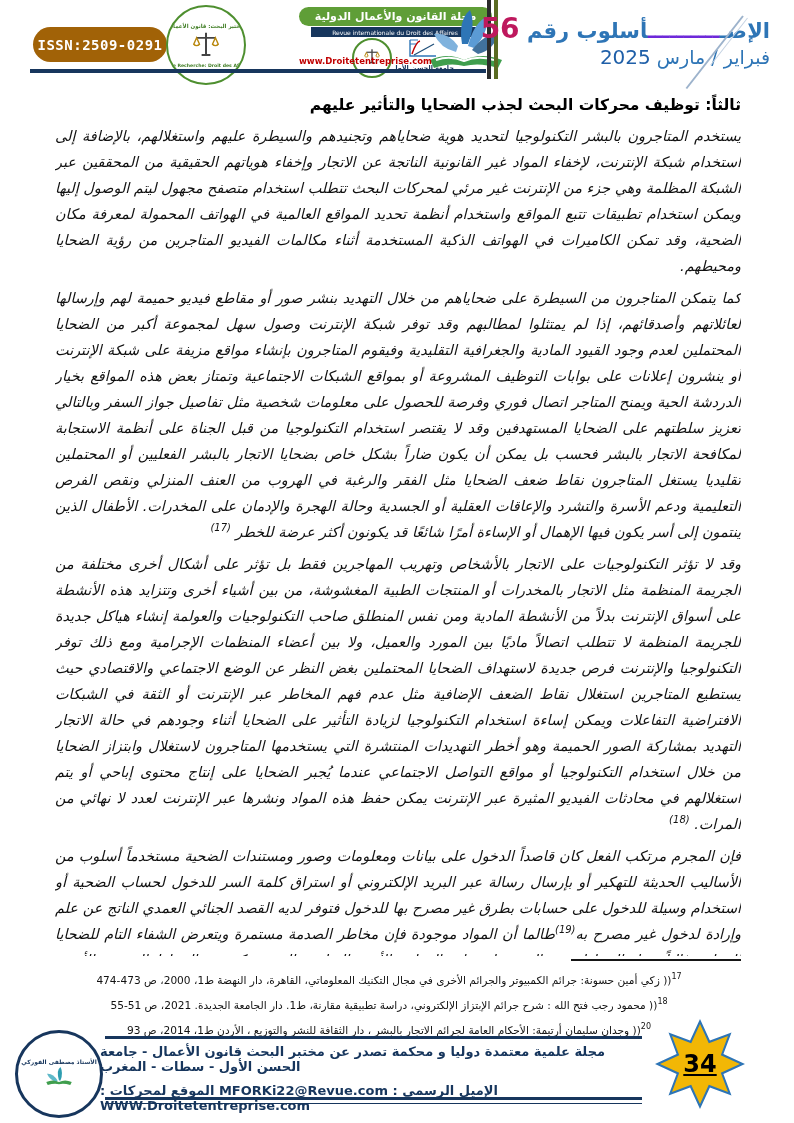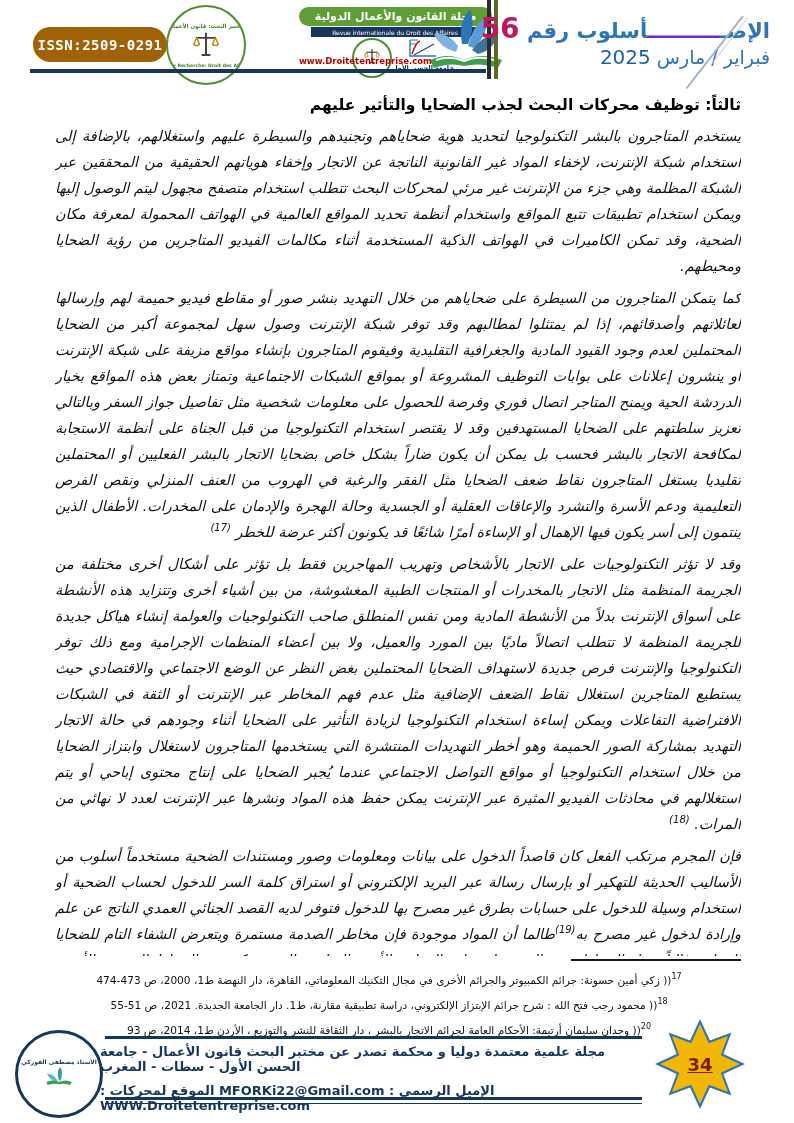--- a/index.html
+++ b/index.html
@@ -61,21 +61,21 @@
   .f-rule-b2{position:absolute;left:105px;top:1103px;width:537px;height:1px;background:#17365d;}
   .footer-text{position:absolute;left:100px;top:1044px;width:547px;text-align:left;direction:rtl;
                color:#17365d;font-weight:bold;font-size:13px;}
   .footer-text .l2{margin-top:9px;}
   .star-outer{position:absolute;left:655px;top:1019px;width:90px;height:90px;background:#2e75b6;
               clip-path:polygon(50% 0%,61% 24%,85% 15%,76% 39%,100% 50%,76% 61%,85% 85%,61% 76%,50% 100%,39% 76%,15% 85%,24% 61%,0% 50%,24% 39%,15% 15%,39% 24%);
               display:flex;align-items:center;justify-content:center;}
   .star-inner{width:80px;height:80px;background:#f2b705;
               clip-path:polygon(50% 0%,61% 24%,85% 15%,76% 39%,100% 50%,76% 61%,85% 85%,61% 76%,50% 100%,39% 76%,15% 85%,24% 61%,0% 50%,24% 39%,15% 15%,39% 24%);
               display:flex;align-items:center;justify-content:center;}
-  .star-inner span{color:#7f1d1d;font-weight:bold;font-size:18px;text-decoration:underline;}
+  .star-inner span{color:#000000;font-weight:bold;font-size:24px;text-decoration:underline;}
 </style>
 </head>
 <body>
 
 <div class="page">
 
   <div class="issn-pill">
     <span>ISSN:2509-0291</span>
   </div>
 
@@ -176,21 +176,21 @@
         <path d="M3 22 Q12 18 20 22 Q28 18 37 22 L35 26 Q26 23 20 25 Q14 23 5 26 Z" fill="#3f9e4d"></path>
       </svg>
     </span>
   </div>
 
   <div class="f-rule-top"></div>
   <div class="footer-text">
     <div>مجلة علمية معتمدة  دوليا و محكمة تصدر عن مختبر البحث قانون الأعمال - جامعة الحسن الأول - سطات - المغرب</div>
     <div class="l2">
       <span>الإميل الرسمي :</span>
-      <span dir="ltr">MFORKi22@Gmail.com</span>
+      <span dir="ltr">MFORKi22@Revue.com</span>
       <span>الموقع لمحركات :</span>
       <span dir="ltr">WWW.Droitetentreprise.com</span>
     </div>
   </div>
   <div class="f-rule-b1"></div>
   <div class="f-rule-b2"></div>
 
   <div class="star-outer">
     <div class="star-inner">
       <span>34</span>

